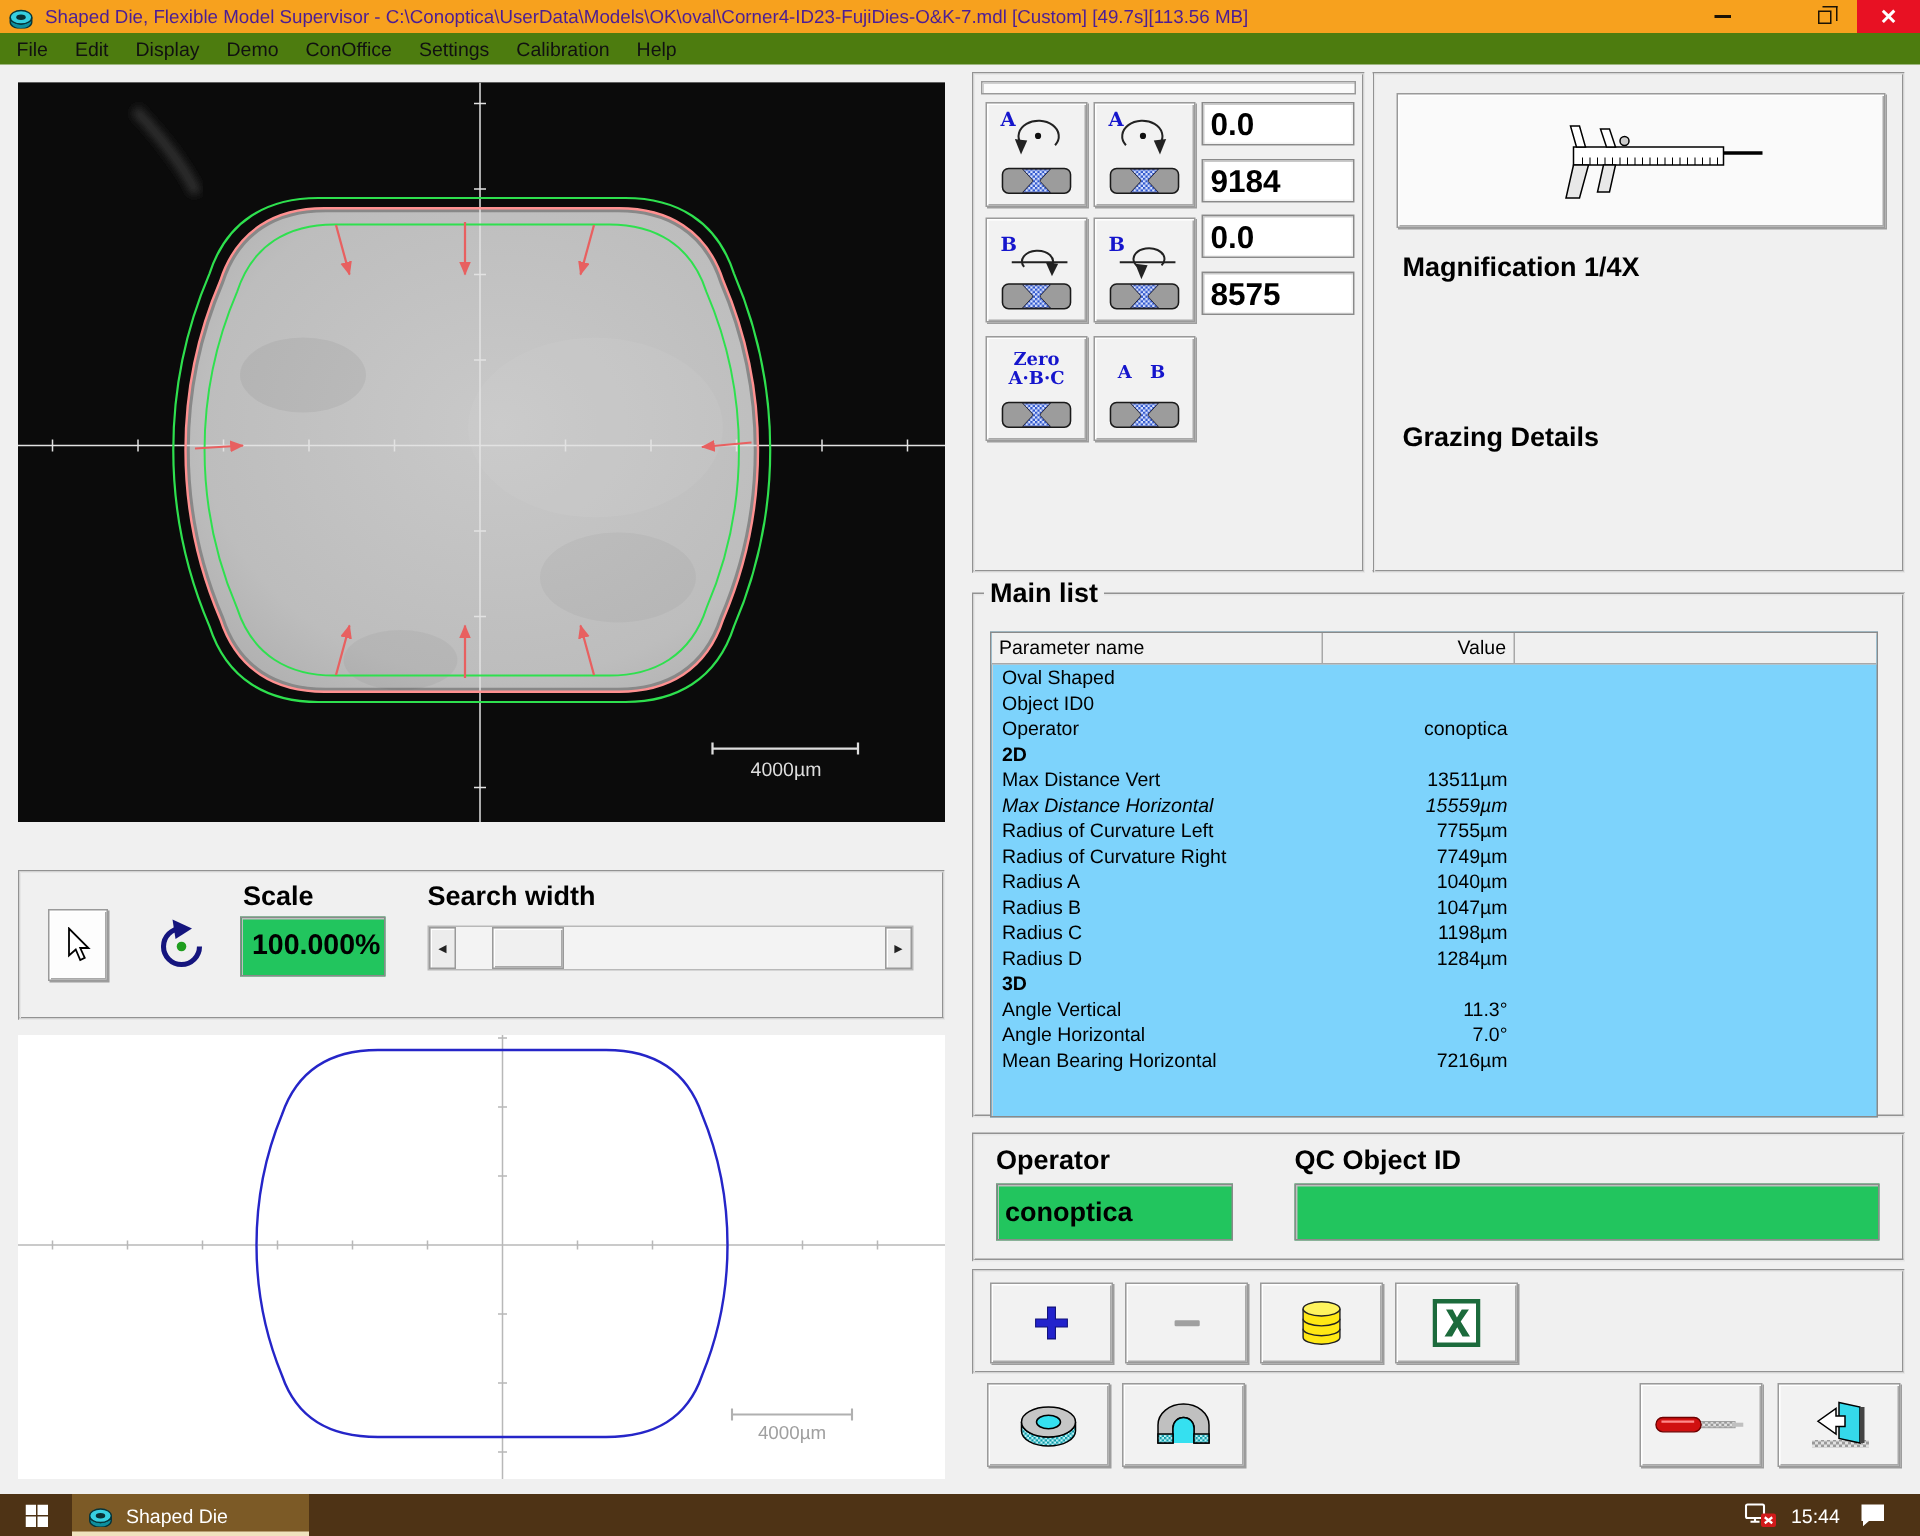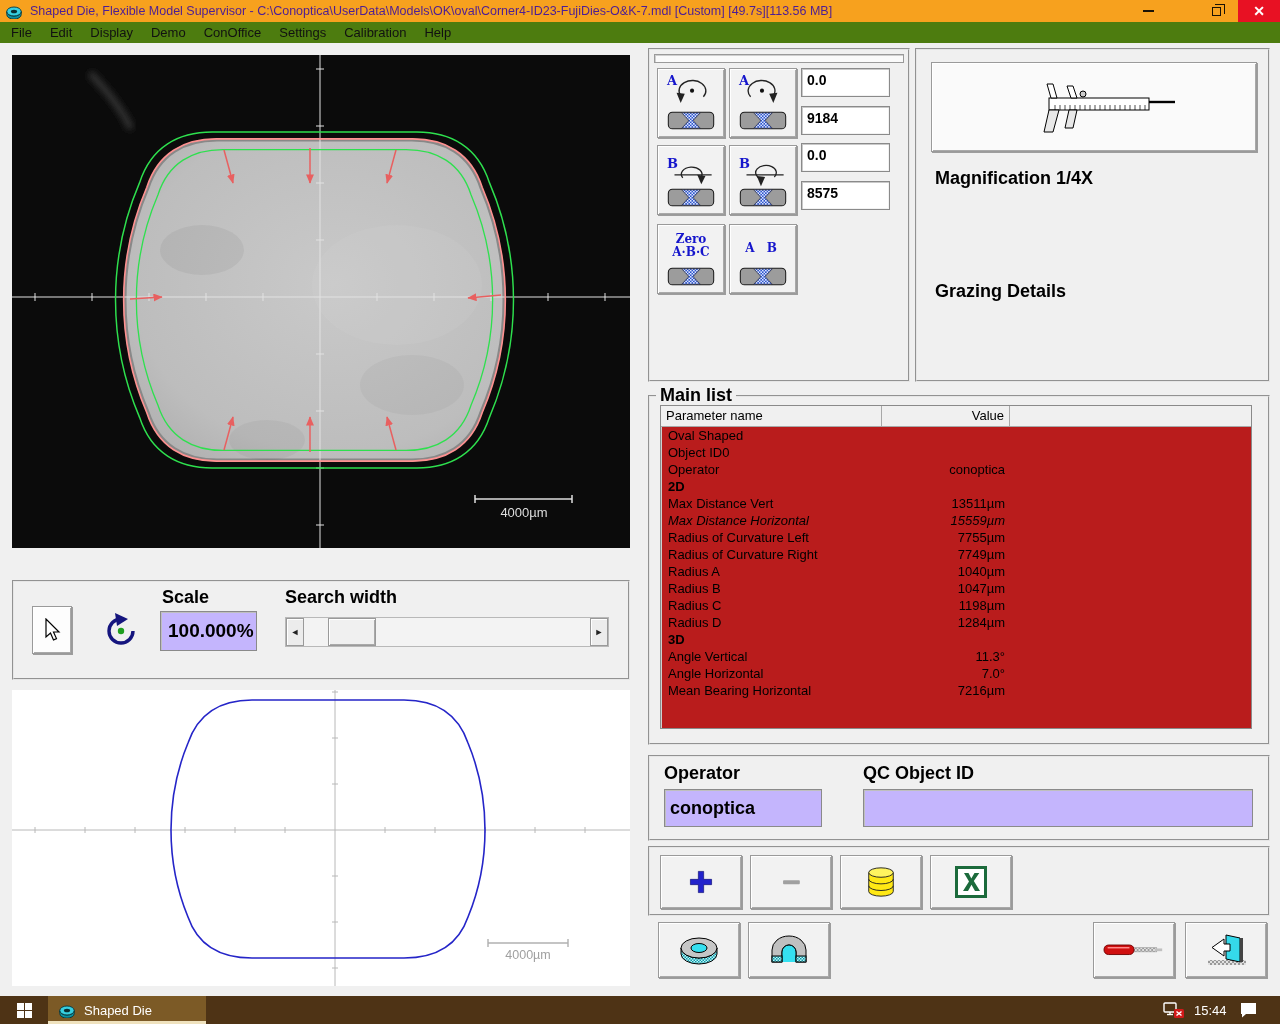--- a/index.html
+++ b/index.html
@@ -34,46 +34,46 @@
   
   #camera { position:absolute; left:12px; top:55px; width:618px; height:493px; background:#0b0b0b; }
 
   
   #groupA { left:648px; top:48px; width:262px; height:334px; }
   #groupA .strip { position:absolute; left:4px; top:4px; width:250px; height:9px; background:#fafafa; border:1px solid #9a9a9a; box-shadow: inset 1px 1px 0 #cfcfcf; }
   .axis-btn { width:68px; height:70px; }
   .axis-btn svg { position:absolute; left:0; top:0; width:100%; height:100%; }
   .axis-label { position:absolute; left:9px; top:4px; color:#1515cc; font-family:"DejaVu Serif", serif; font-weight:bold; font-size:13px; }
   .axis-label2 { position:absolute; width:100%; text-align:center; color:#1515cc; font-family:"DejaVu Serif", serif; font-weight:bold; font-size:12px; }
-  .value-box { position:absolute; left:151px; width:89px; height:29px; font-size:14px; font-weight:bold; color:#000; padding:3px 0 0 5px; }
+  .value-box { position:absolute; left:151px; width:102px; height:29px; font-size:21px; font-weight:bold; color:#000; padding:3px 0 0 5px; }
 
   
   #groupB { left:915px; top:48px; width:355px; height:334px; }
   #caliper-btn { left:14px; top:12px; width:326px; height:90px; background:#fafafa; }
   .big-label { position:absolute; left:18px; font-size:18px; font-weight:bold; color:#000; }
 
   
   #groupList { left:648px; top:395px; width:622px; height:350px; }
   #groupList .legend { position:absolute; left:6px; top:-12px; background:#f0f0f0; padding:0 4px; font-size:18px; font-weight:bold; }
-  .list-table { position:absolute; left:10px; top:8px; width:592px; height:324px; background:#b91c1c; border:1px solid #8a8a8a; box-shadow: inset 1px 1px 0 #cfcfcf; overflow:hidden; }
+  .list-table { position:absolute; left:10px; top:24px; width:592px; height:324px; background:#7dd3fc; border:1px solid #8a8a8a; box-shadow: inset 1px 1px 0 #cfcfcf; overflow:hidden; }
   .list-header { display:flex; height:21px; background:#f0f0f0; font-size:13px; border-bottom:1px solid #a8a8a8; }
   .list-header .hc { border-right:1px solid #a8a8a8; padding:2px 5px; }
   .hc1 { width:221px; }
   .hc2 { width:128px; text-align:right; }
   .hc3 { flex:1; border-right:none !important; }
   .list-row { display:flex; height:17px; font-size:13px; line-height:17px; }
   .cell-name { width:221px; padding-left:7px; white-space:nowrap; }
   .cell-value { width:128px; text-align:right; padding-right:5px; white-space:nowrap; }
   .r-bold { font-weight:bold; }
   .r-italic { font-style:italic; }
 
   
   #groupOp { left:648px; top:755px; width:622px; height:86px; }
   #groupOp .lbl { position:absolute; top:6px; font-size:18px; font-weight:bold; }
-  .txt-input { position:absolute; top:32px; height:38px; background:#c4b5fd; border:1px solid #8a8a8a; box-shadow: inset 1px 1px 0 #bfbfbf; font-family:"Liberation Sans", sans-serif; font-size:18px; font-weight:bold; padding-left:5px; outline:none; }
+  .txt-input { position:absolute; top:32px; height:38px; background:#22c55e; border:1px solid #8a8a8a; box-shadow: inset 1px 1px 0 #bfbfbf; font-family:"Liberation Sans", sans-serif; font-size:18px; font-weight:bold; padding-left:5px; outline:none; }
 
   
   #groupActions { left:648px; top:846px; width:622px; height:70px; }
   .act-btn { width:82px; height:54px; top:7px; }
   .row2-btn { width:82px; height:56px; top:922px; }
 
   
   #scalePanel { left:12px; top:580px; width:618px; height:100px; }
   #cursorBtn { left:18px; top:24px; width:40px; height:48px; background:#fdfdfd; }
   #rotateIcon { position:absolute; left:88px; top:30px; width:38px; height:38px; }

